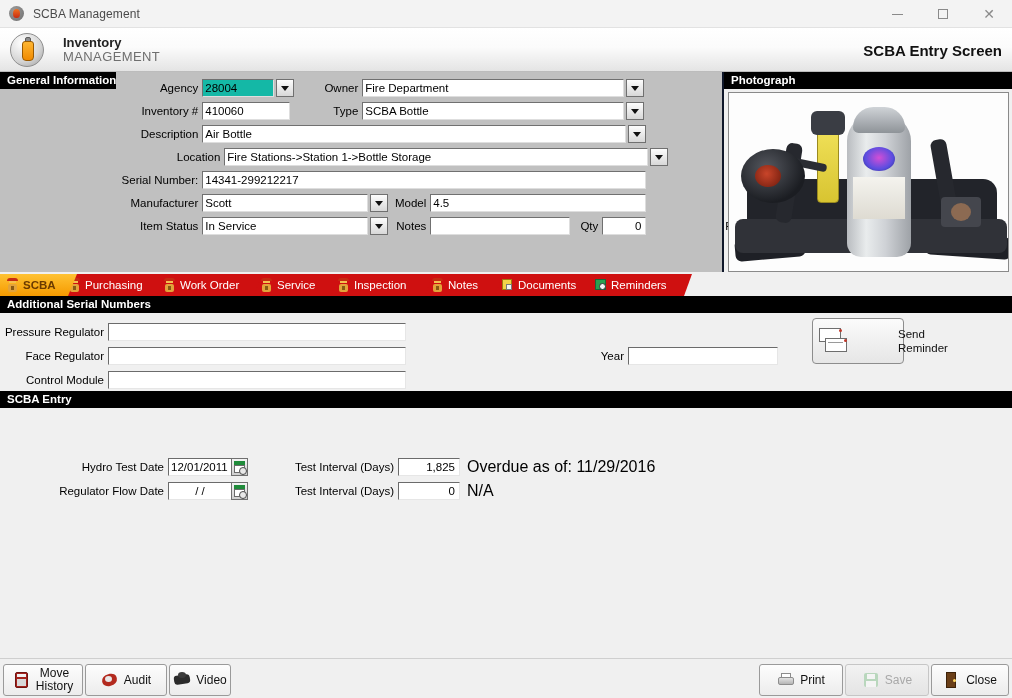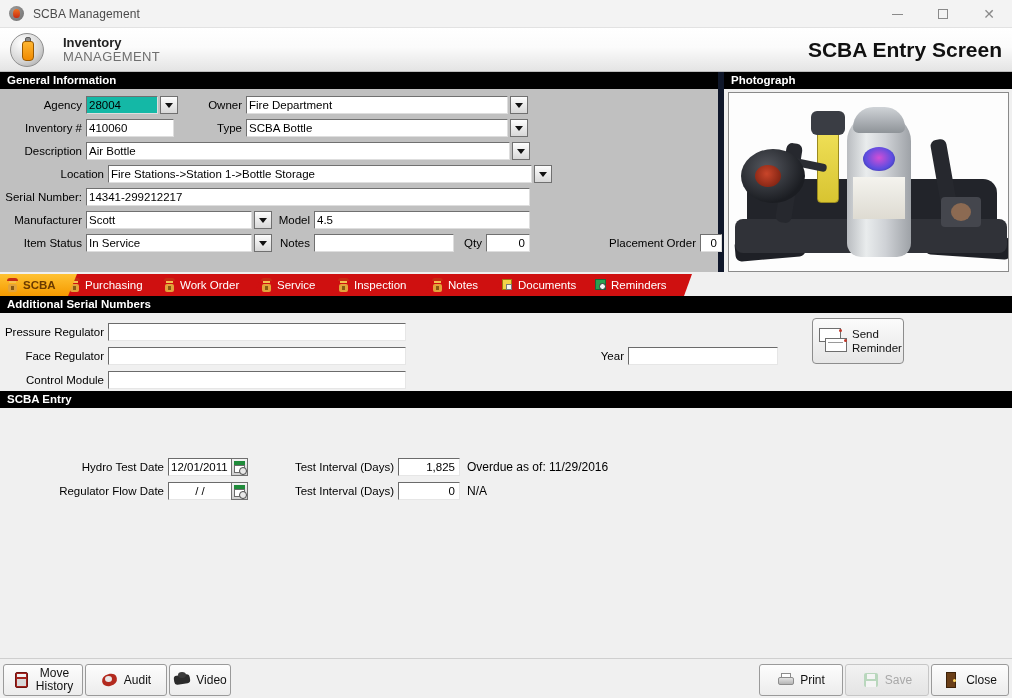--- a/index.html
+++ b/index.html
@@ -67,35 +67,35 @@
   }
   .brand-logo .cap {
     position:absolute; left:14px; top:3px; width:6px; height:6px;
     background:#8d8d8d; border:1px solid #5d5d5d; border-radius:2px;
   }
   .brand-text { margin-left: 19px; line-height: 1.05; }
   .brand-t1 { font-size: 13px; font-weight: bold; color: #222; }
   .brand-t2 { font-size: 13px; color: #6f6f6f; letter-spacing: .4px; }
   .screen-title {
     position: absolute; right: 10px; top: 50%; transform: translateY(-50%);
-    font-size: 21px; font-weight: bold; color: #111;
+    font-size: 15px; font-weight: bold; color: #111;
   }
 
   
   .sec-bar {
     background: #000; color: #fff; font-size: 11.5px; font-weight: bold;
     height: 17px; line-height: 17px; padding-left: 7px;
   }
 
   
   .upper { display: flex; flex: 0 0 200px; }
   .gen-panel {
     width: 724px; background: #c0c0c0;
-    border-right: 6px solid #0f172a;
-    display: flex; flex-direction: column;
+    border-right: 2px solid #0f172a;
+    display: flex; flex-direction: row;
   }
   .gen-body { flex:1; position: relative; padding-top: 4px; }
   .photo-panel { width: 288px; background:#f0f0f0; display:flex; flex-direction:column; }
   .photo-box {
     margin: 3px 3px 0 4px; flex: 1;
     border: 1px solid #8a8a8a; background: #fff;
     position: relative; overflow: hidden;
   }
 
   
@@ -224,21 +224,21 @@
   
   .lower { flex: 1; background: #f0f0f0; display:flex; flex-direction: column; position: relative; }
   .asn-body { position: relative; height: 78px; background:#f0f0f0; }
   .scba-body { position: relative; flex: 1; background:#f0f0f0;margin-top:40px; }
 
   .fld.flat {
     border: 1px solid #9a9a9a;
     border-top-color:#6b6b6b; border-left-color:#6b6b6b;
     border-right-color:#e6e6e6; border-bottom-color:#e6e6e6;
   }
-  .stxt { font-size: 12px; color:#000; }
+  .stxt { font-size: 16px; color:#000; }
 
   .sendbtn {
     position: absolute; left: 812px; top: 415px;
     width: 92px; height: 46px;
     background: linear-gradient(#fbfbfb,#e6e6e6);
     border: 1px solid #8d8d8d; border-radius: 4px;
     display: flex; align-items: center; padding-left: 6px;
     font-size: 11.5px; color:#111;
   }
   .env-ico { width: 28px; height: 26px; position: relative; margin-right: 5px; flex:0 0 28px;}
@@ -552,21 +552,21 @@
             <i class="clk"></i>
           </div>
       </div>
       <div class="abs row" style="left:290px;top:32px;">
         <div class="lbl" style="width:108px">Test Interval (Days)</div>
         <div class="fld flat num" style="width:62px">0</div>
         <div class="stxt" style="margin-left:7px">N/A</div>
       </div>
     </div>
 
-    <div class="sendbtn" style="left:812px;top:22px;">
+    <div class="sendbtn" style="left:812px;top:22px;gap:46px;">
       <span class="env-ico">
         <i class="env1"></i>
           <i class="env2"></i>
           <i class="env-ln"></i>
         <i class="env-dot" style="left:20px;top:1px;"></i>
         <i class="env-dot" style="left:25px;top:11px;"></i>
       </span>
       <span class="sendlbl">
         <span>Send</span><br>
         <span>Reminder</span>

